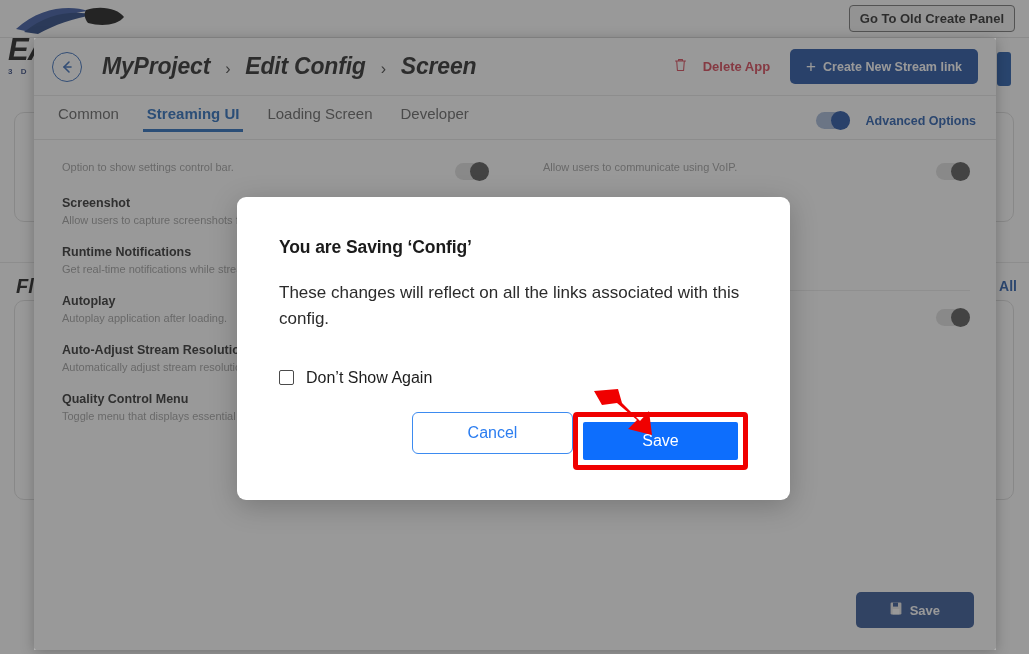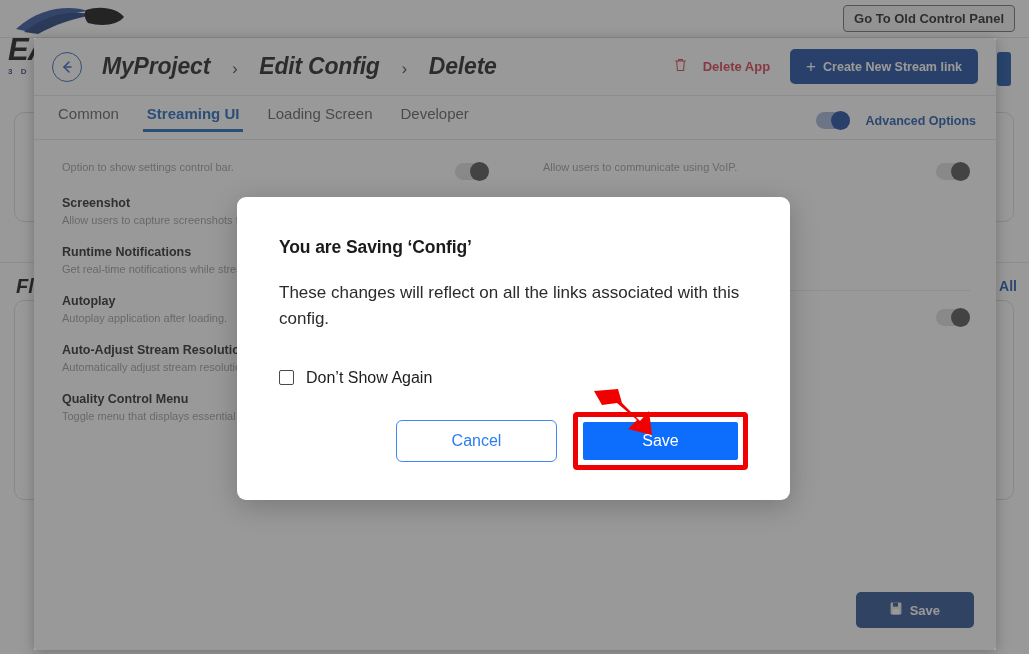--- a/index.html
+++ b/index.html
@@ -94,21 +94,21 @@
   }
   .back-circle {
     width: 30px; height: 30px; border-radius: 50%;
     border: 1.6px solid #2a62b5; display: flex; align-items: center;
     justify-content: center; flex: 0 0 auto;
   }
   .back-circle svg { display: block; }
   .breadcrumb {
     margin-left: 20px; font-size: 23px; font-weight: 800; font-style: italic;
     color: #1c1c1c; letter-spacing: -0.2px; white-space: nowrap;
-    display: flex; align-items: baseline; gap: 22px;
+    display: flex; align-items: baseline; gap: 15px;
   }
   .bc-sep { font-size: 16px; font-weight: 500; font-style: normal; color: #3a3a3a; }
   .header-spacer { flex: 1 1 auto; }
   .delete-app {
     display: flex; align-items: center; gap: 16px; color: #d6394b;
     font-size: 13px; font-weight: 700; margin-right: 20px; white-space: nowrap;
   }
   .create-btn {
     background: #16479d; color: #fff; border-radius: 5px;
     padding: 9px 16px; font-size: 12.5px; font-weight: 700;
@@ -197,21 +197,21 @@
   .modal-check {
     margin-top: 36px; display: flex; align-items: center; gap: 12px;
   }
   .checkbox {
     width: 15px; height: 15px; border: 1.6px solid #4a4a4a; border-radius: 2px;
     background: #fff; flex: 0 0 auto;
   }
   .check-label { font-size: 16px; color: #1d1d1d; }
   .modal-actions {
     position: absolute; right: 42px; bottom: 30px;
-    display: flex; align-items: center; gap: 16px;
+    display: flex; align-items: flex-start; 
   }
   .btn-cancel {
     width: 161px; height: 42px; border: 1.3px solid #3d8bf0; border-radius: 6px;
     background: #fff; color: #2b7df0; font-size: 16px;
     display: flex; align-items: center; justify-content: center;
   }
   .btn-save-wrap {
     position: relative; padding: 5px;
     border: 5px solid #f00000; border-radius: 4px; background: transparent;
   }
@@ -234,21 +234,21 @@
   <div class="bg-page">
 
     <div class="bg-topbar">
       <div class="logo-wrap">
         <svg width="118" height="32" viewBox="0 0 118 32">
           <path d="M2 26 C26 4 56 2 74 8 C56 10 34 18 16 29 Z" fill="#2f4f9e"></path>
           <path d="M10 29 C34 9 62 7 80 12 C60 15 40 22 24 31 Z" fill="#1b3a7a"></path>
           <path d="M72 7 C88 2 104 6 110 14 C104 22 88 24 74 20 C70 15 70 10 72 7 Z" fill="#0b0b0b"></path>
         </svg>
       </div>
-      <div class="old-cp-btn">Go To Old Control Panel</div>
+      <div class="old-cp-btn">Go To Old Create Panel</div>
     </div>
 
     <div class="bg-brand">
       <div class="b1">EAGLE</div>
       <div class="b2">3 D</div>
     </div>
 
     <div class="bg-card-a"></div>
     <div class="bg-hline" style="top:262px;"></div>
     <div class="bg-flip">Flip</div>
@@ -270,21 +270,21 @@
         <svg width="16" height="16" viewBox="0 0 16 16">
           <path d="M10 3 L5 8 L10 13" fill="none" stroke="#2a62b5" stroke-width="1.6" stroke-linecap="round" stroke-linejoin="round"></path>
           <path d="M5 8 H12" stroke="#2a62b5" stroke-width="1.6" stroke-linecap="round"></path>
         </svg>
       </div>
       <div class="breadcrumb">
         <span>MyProject</span>
         <span class="bc-sep">›</span>
         <span>Edit Config</span>
         <span class="bc-sep">›</span>
-        <span>Delete</span>
+        <span>Screen</span>
       </div>
       <div class="header-spacer"></div>
       <div class="delete-app">
         <span>
           <svg width="13" height="14" viewBox="0 0 13 14">
             <path d="M1.5 3 H11.5 M4.5 3 V1.6 H8.5 V3 M2.7 3 L3.4 12.4 H9.6 L10.3 3" fill="none" stroke="#d6394b" stroke-width="1.05" stroke-linecap="round" stroke-linejoin="round"></path>
           </svg>
         </span>
         <span>Delete App</span>
       </div>

